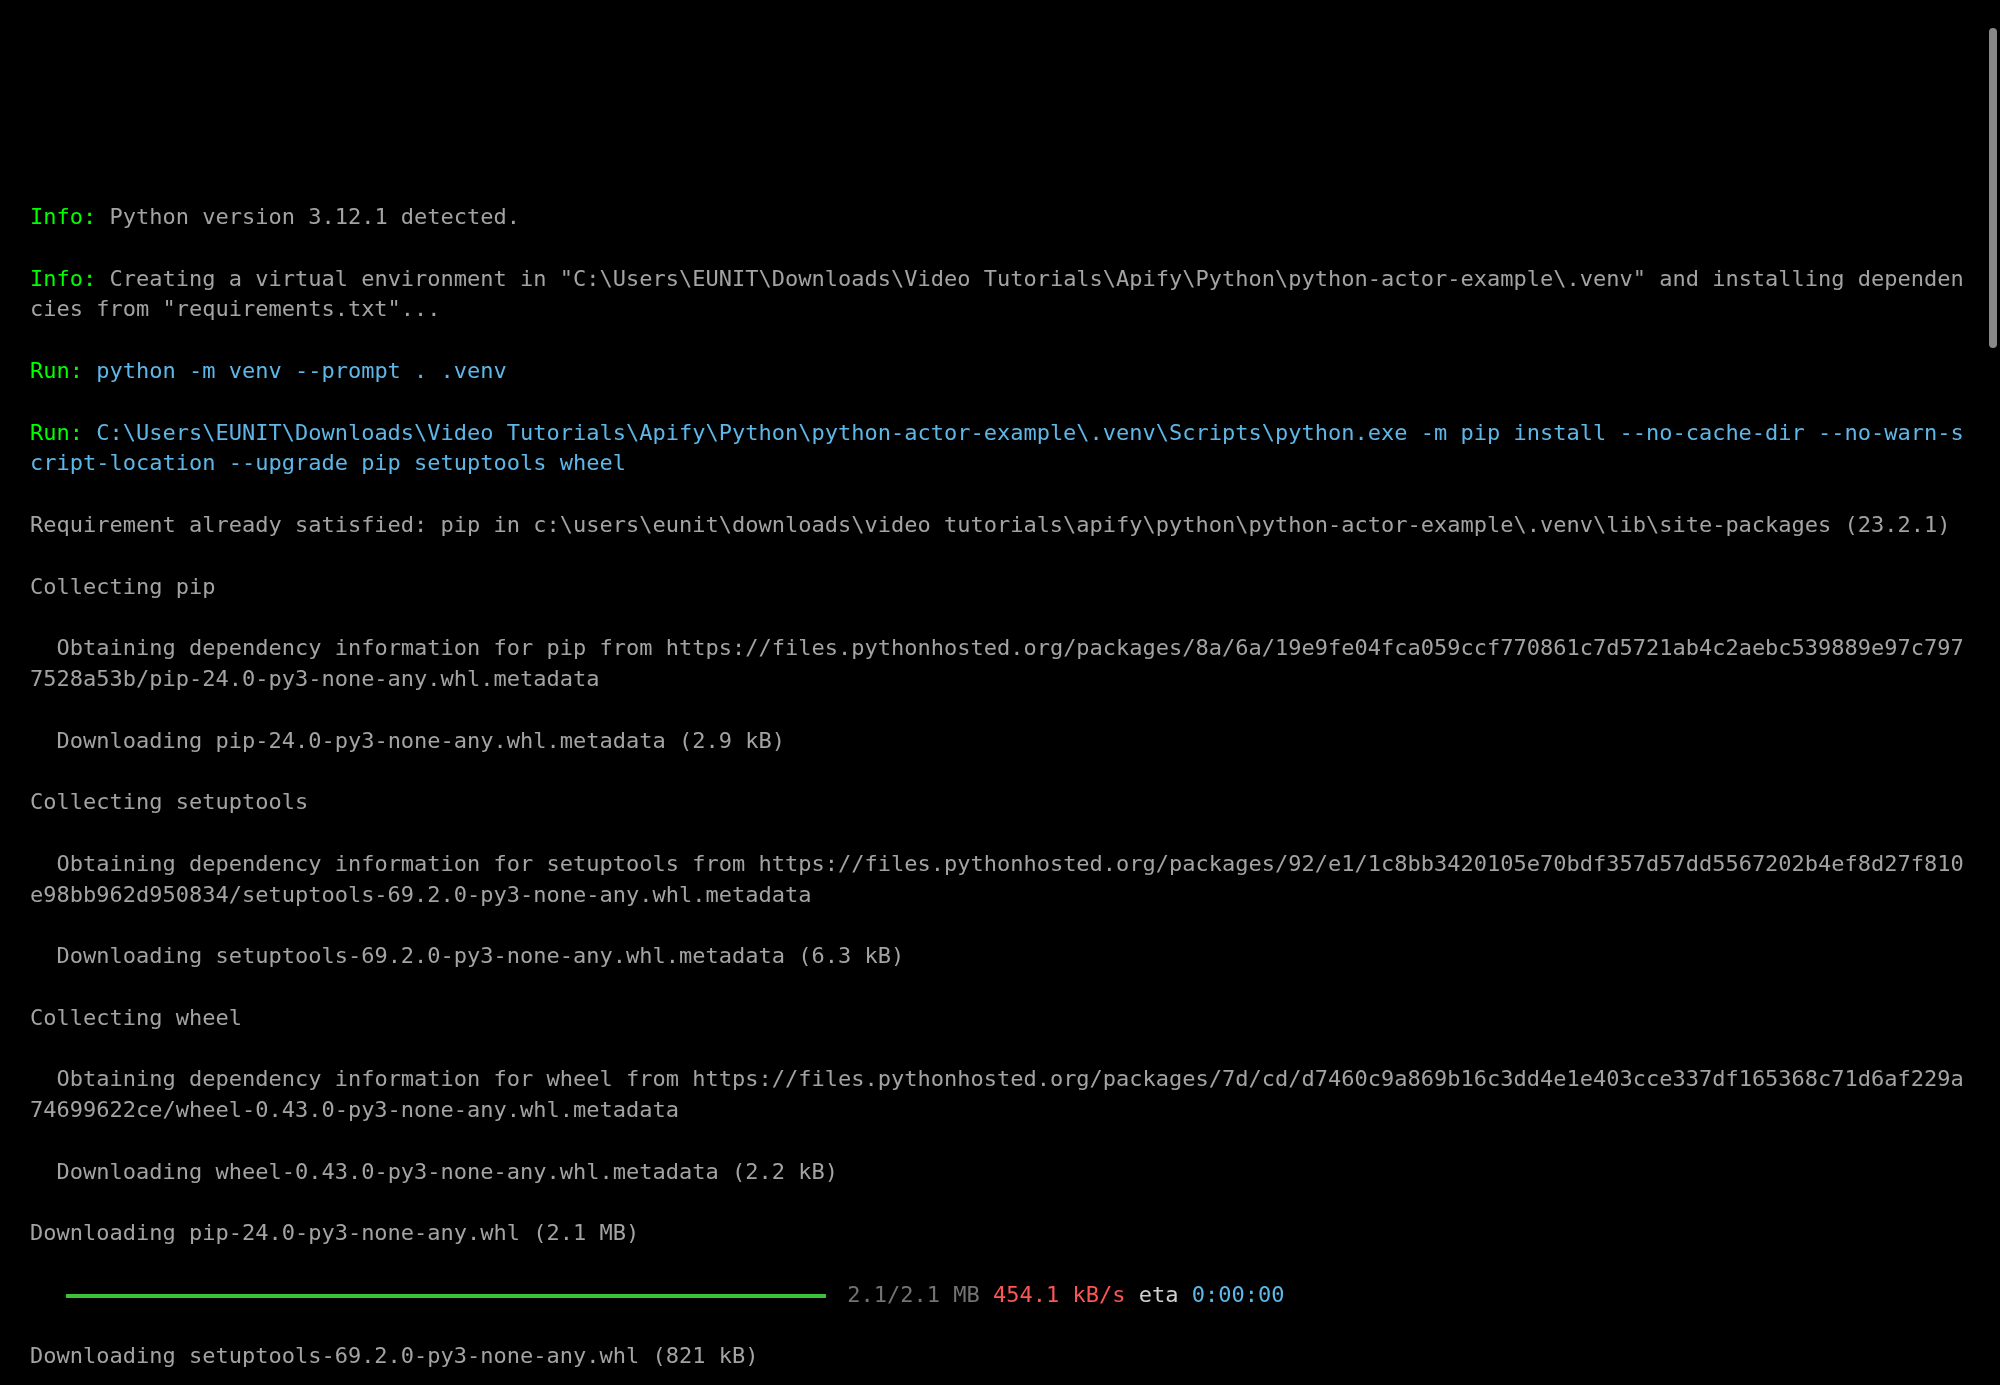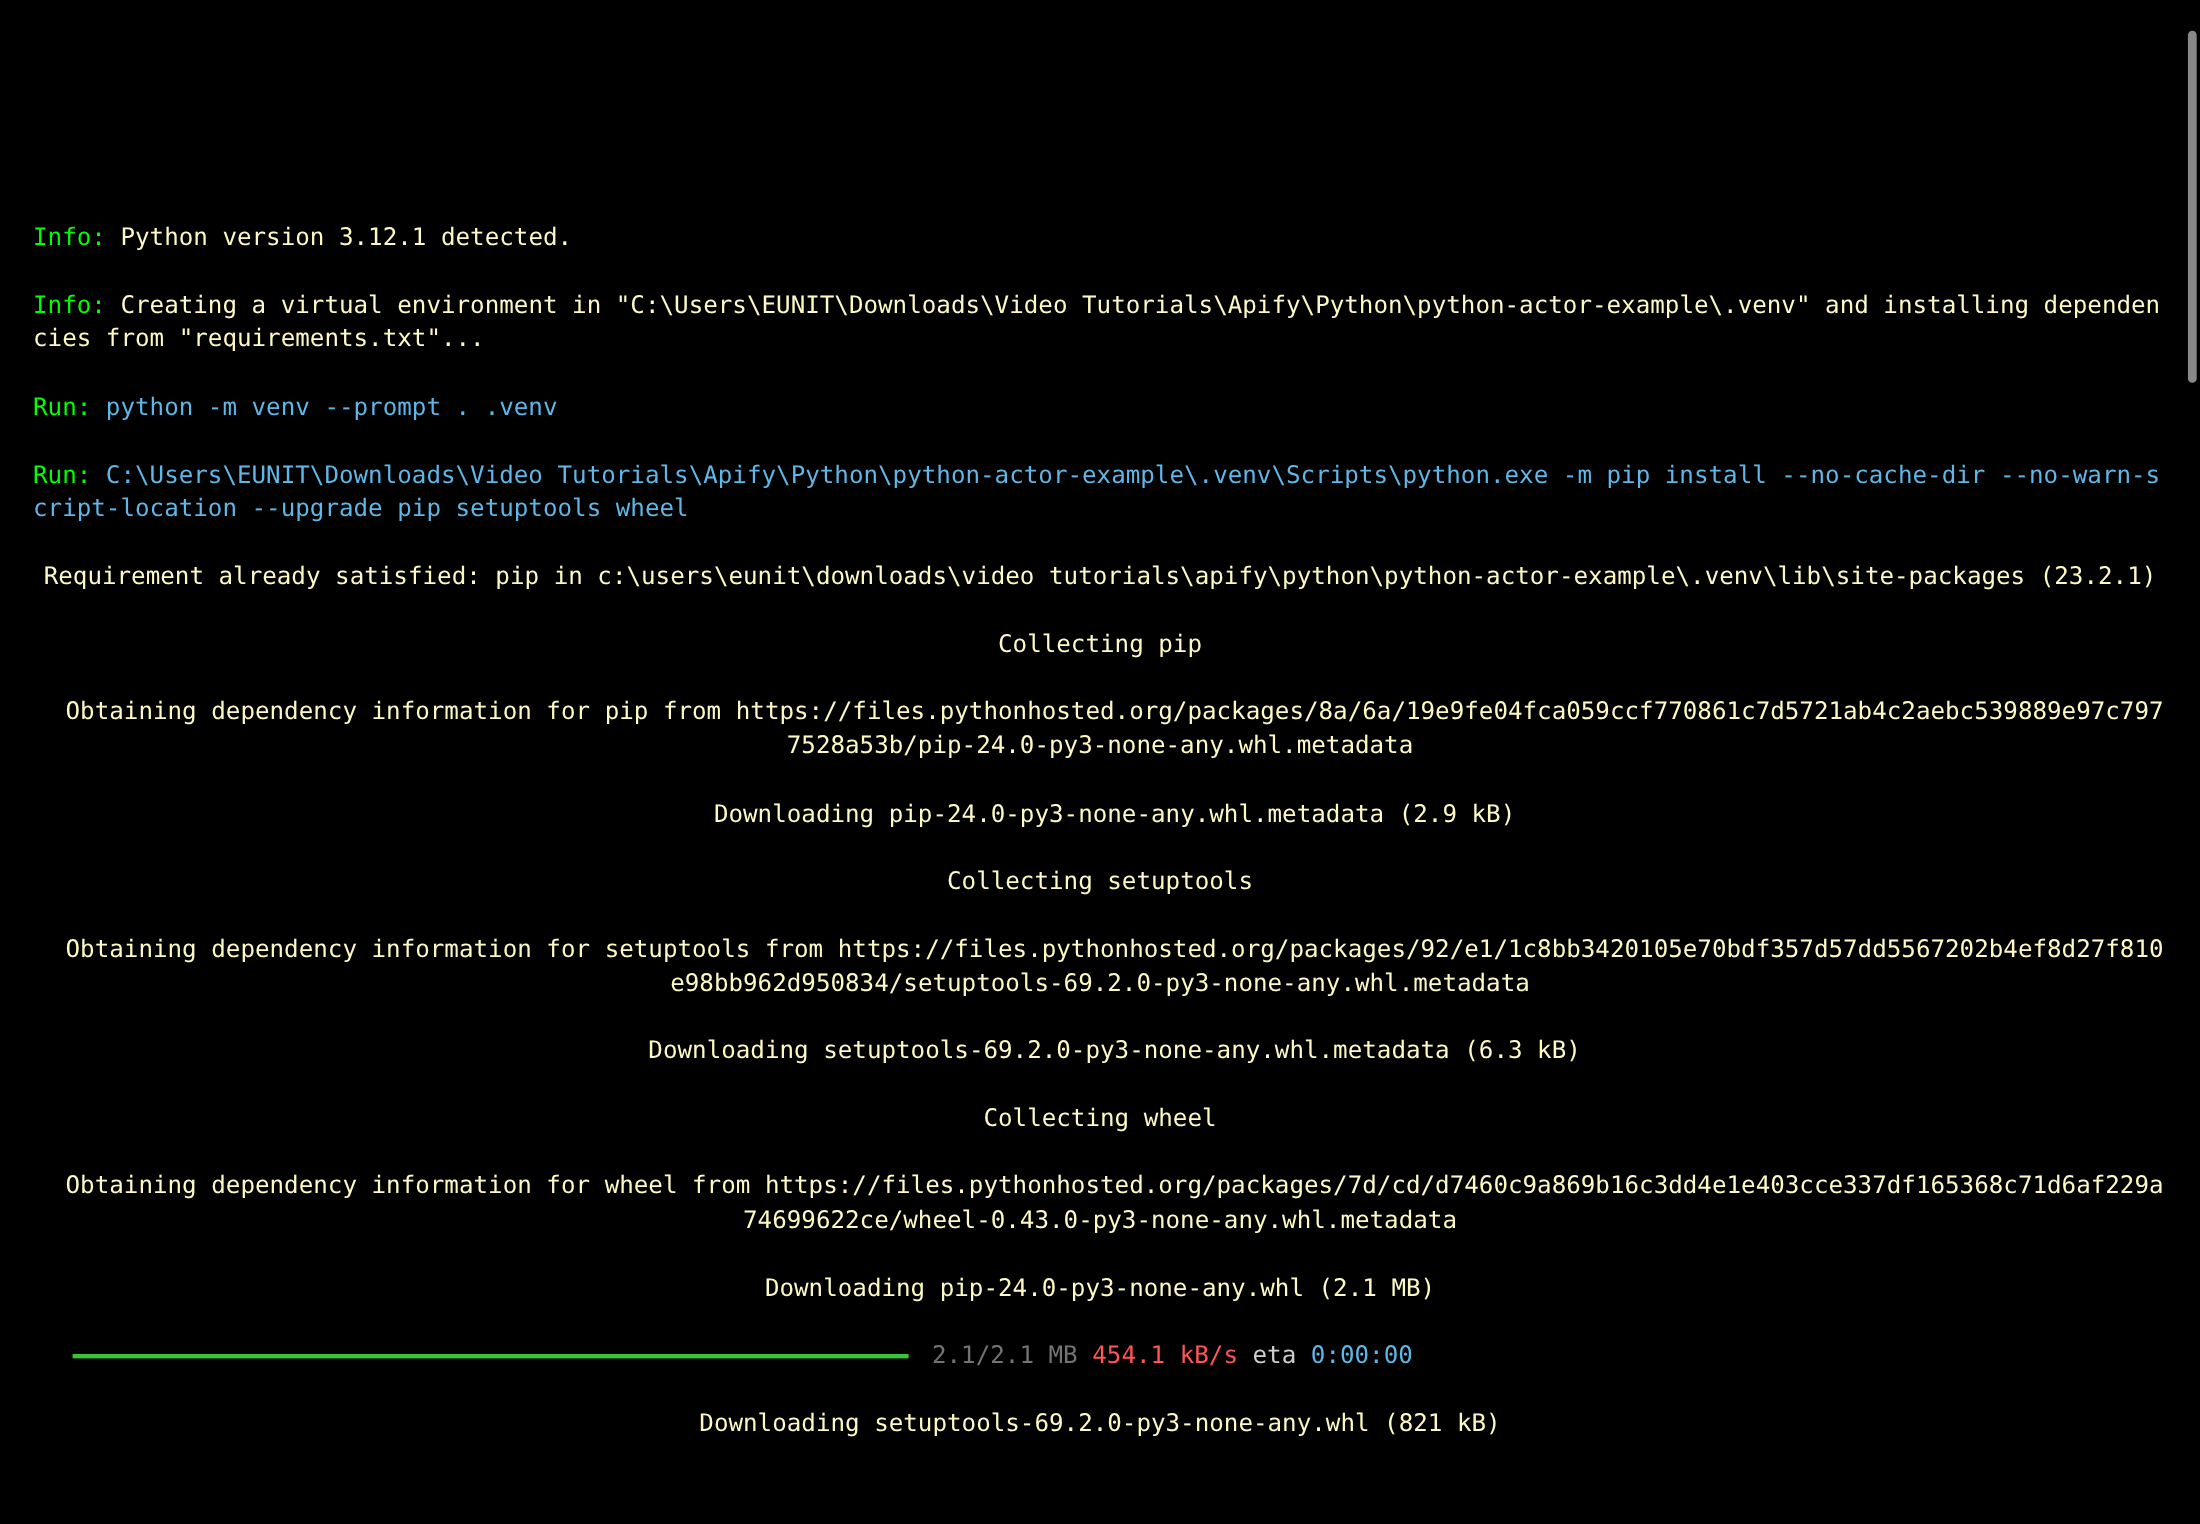--- a/index.html
+++ b/index.html
@@ -19,21 +19,21 @@
   }
   .terminal {
     width: 100%;
     height: 100%;
     overflow-y: auto;
   }
   .line { display: block; }
   .info-label { color: #00ff00; }
   .run-label { color: #00ff00; text-align: center; }
   .run-cmd { color: #5db7e8; text-align: center; }
-  .plain { color: #fef9c3; text-align: center; }
+  .plain { color: #a3a3a3; }
   .bar {
     display: inline-block;
     vertical-align: middle;
     height: 4px;
     background: #3ac23a;
     margin-left: 36px;
     margin-right: 8px;
   }
   .bar-w { width: 760px; }
   .prog-size { color: #737373; }
@@ -62,20 +62,21 @@
 <span class="line"><span class="run-label">Run:</span><span class="run-cmd"> C:\Users\EUNIT\Downloads\Video Tutorials\Apify\Python\python-actor-example\.venv\Scripts\python.exe -m pip install --no-cache-dir --no-warn-script-location --upgrade pip setuptools wheel</span></span>
 <span class="line plain">Requirement already satisfied: pip in c:\users\eunit\downloads\video tutorials\apify\python\python-actor-example\.venv\lib\site-packages (23.2.1)</span>
 <span class="line plain">Collecting pip</span>
 <span class="line plain">  Obtaining dependency information for pip from https://files.pythonhosted.org/packages/8a/6a/19e9fe04fca059ccf770861c7d5721ab4c2aebc539889e97c7977528a53b/pip-24.0-py3-none-any.whl.metadata</span>
 <span class="line plain">  Downloading pip-24.0-py3-none-any.whl.metadata (2.9 kB)</span>
 <span class="line plain">Collecting setuptools</span>
 <span class="line plain">  Obtaining dependency information for setuptools from https://files.pythonhosted.org/packages/92/e1/1c8bb3420105e70bdf357d57dd5567202b4ef8d27f810e98bb962d950834/setuptools-69.2.0-py3-none-any.whl.metadata</span>
 <span class="line plain">  Downloading setuptools-69.2.0-py3-none-any.whl.metadata (6.3 kB)</span>
 <span class="line plain">Collecting wheel</span>
 <span class="line plain">  Obtaining dependency information for wheel from https://files.pythonhosted.org/packages/7d/cd/d7460c9a869b16c3dd4e1e403cce337df165368c71d6af229a74699622ce/wheel-0.43.0-py3-none-any.whl.metadata</span>
+<span class="line plain">  Downloading wheel-0.43.0-py3-none-any.whl.metadata (2.2 kB)</span>
 <span class="line plain">Downloading pip-24.0-py3-none-any.whl (2.1 MB)</span>
 <span class="line"><span class="bar bar-w"></span> <span class="prog-size">2.1/2.1 MB</span> <span class="prog-rate">454.1 kB/s</span> <span class="prog-eta-label">eta</span> <span class="prog-eta">0:00:00</span></span>
 <span class="line plain">Downloading setuptools-69.2.0-py3-none-any.whl (821 kB)</span>
 
 
 
 
 
 
 

